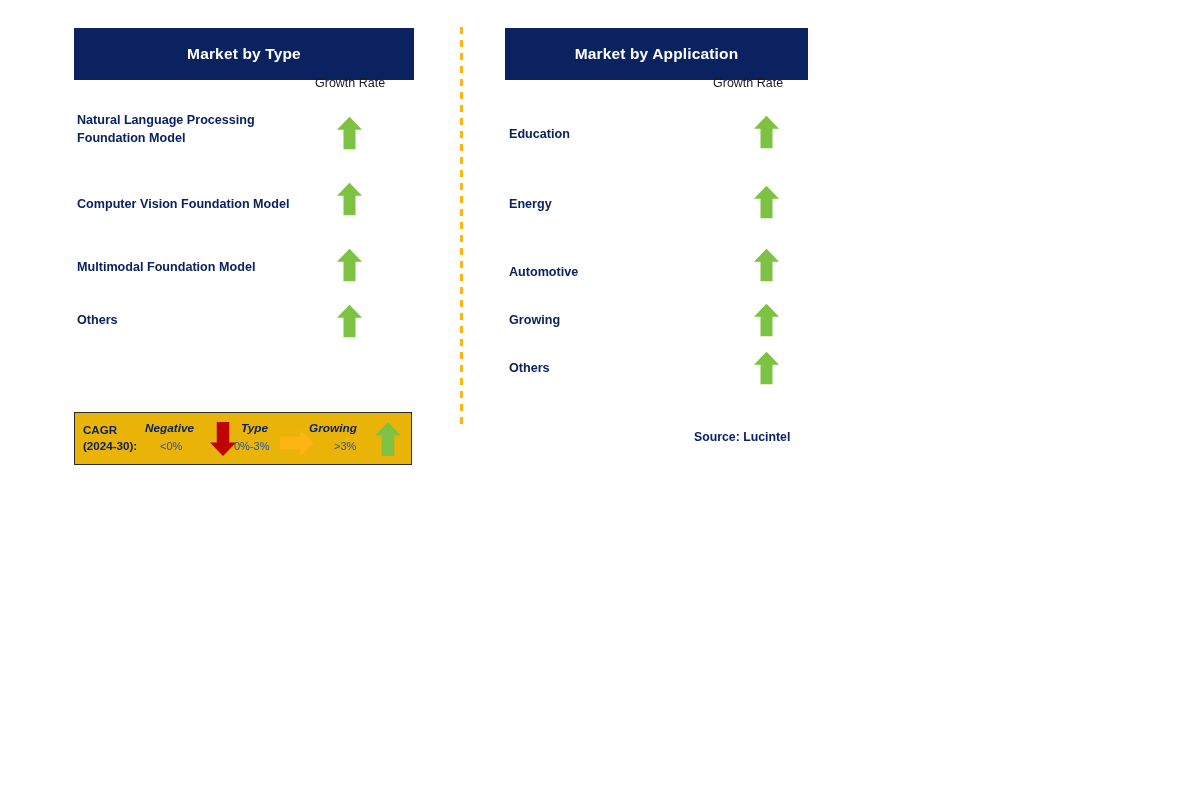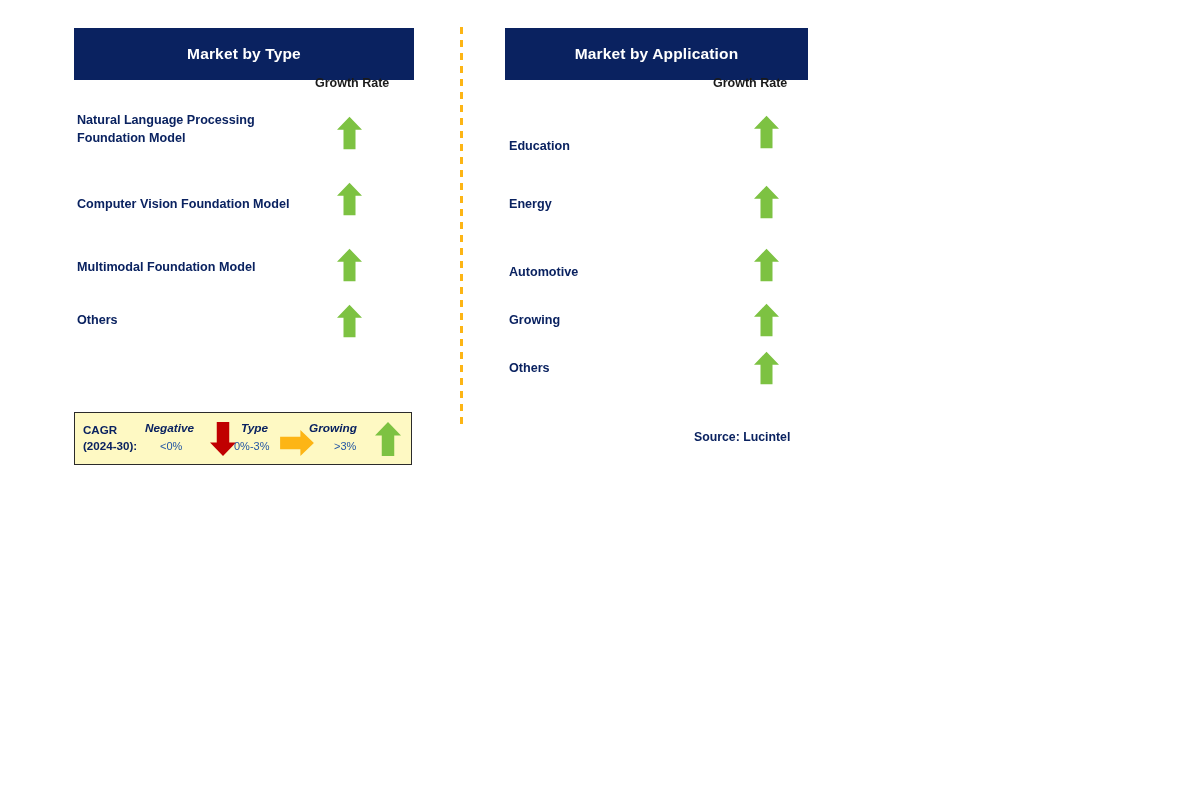--- a/index.html
+++ b/index.html
@@ -37,21 +37,21 @@
     align-items: center;
     justify-content: center;
     letter-spacing: 0.15px;
     box-sizing: border-box;
   }
 
   .growth-rate-label {
     position: absolute;
     top: 76px;
     font-size: 12.5px;
-    font-weight: bold;
+    font-weight: normal;
     color: #1a1a1a;
     white-space: nowrap;
   }
   #panel-type .growth-rate-label { left: 241px; }
   #panel-app  .growth-rate-label { left: 208px; }
 
   
   .row {
     position: absolute;
     left: 0;
@@ -106,21 +106,21 @@
   }
 
   
   #legend {
     position: absolute;
     left: 74px;
     top: 412px;
     width: 338px;
     height: 53px;
     border: 1.5px solid #2b2b2b;
-    background: #fef9c3;
+    background: #eab308;
     box-sizing: border-box;
   }
   .legend-title {
     position: absolute;
     left: 8px;
     top: 9px;
     font-size: 11.6px;
     font-weight: bold;
     color: #0a2260;
     line-height: 1.38;
@@ -186,21 +186,21 @@
     </div>
 </div>
 
 <div id="divider"></div>
 
 <div class="panel" id="panel-app">
   <div class="panel-header">Market by Application</div>
   <div class="growth-rate-label">Growth Rate</div>
   <div id="rows-app">
       <div class="row">
-        <div class="row-label" style="top: 138px;">Education</div>
+        <div class="row-label" style="top: 126px;">Education</div>
         <div class="arrow-cell" style="top: 113px;"><svg width="25" height="38" viewBox="0 0 100 130" xmlns="http://www.w3.org/2000/svg">
             <path d="M50 0 L100 52 L74 52 L74 130 L26 130 L26 52 L0 52 Z" fill="#7dc242"></path>
           </svg></div>
       </div>
       <div class="row">
         <div class="row-label" style="top: 196px;">Energy</div>
         <div class="arrow-cell" style="top: 183px;"><svg width="25" height="38" viewBox="0 0 100 130" xmlns="http://www.w3.org/2000/svg">
             <path d="M50 0 L100 52 L74 52 L74 130 L26 130 L26 52 L0 52 Z" fill="#7dc242"></path>
           </svg></div>
       </div>

